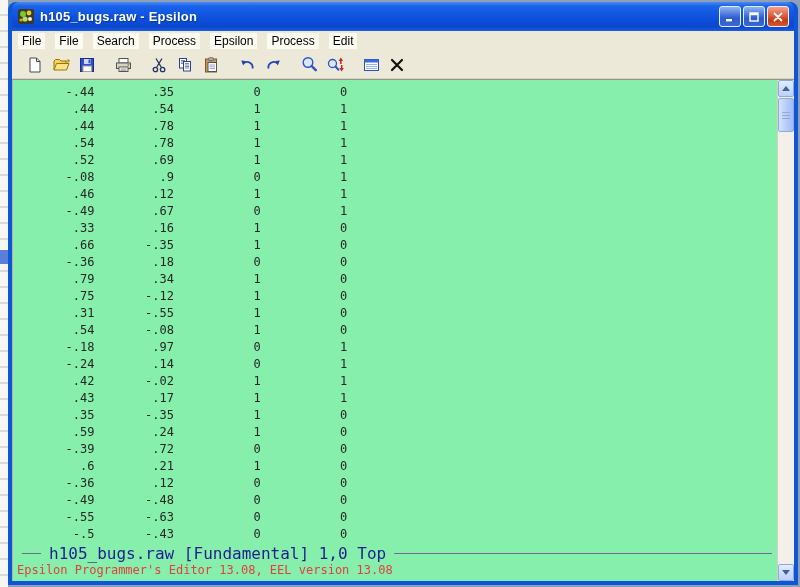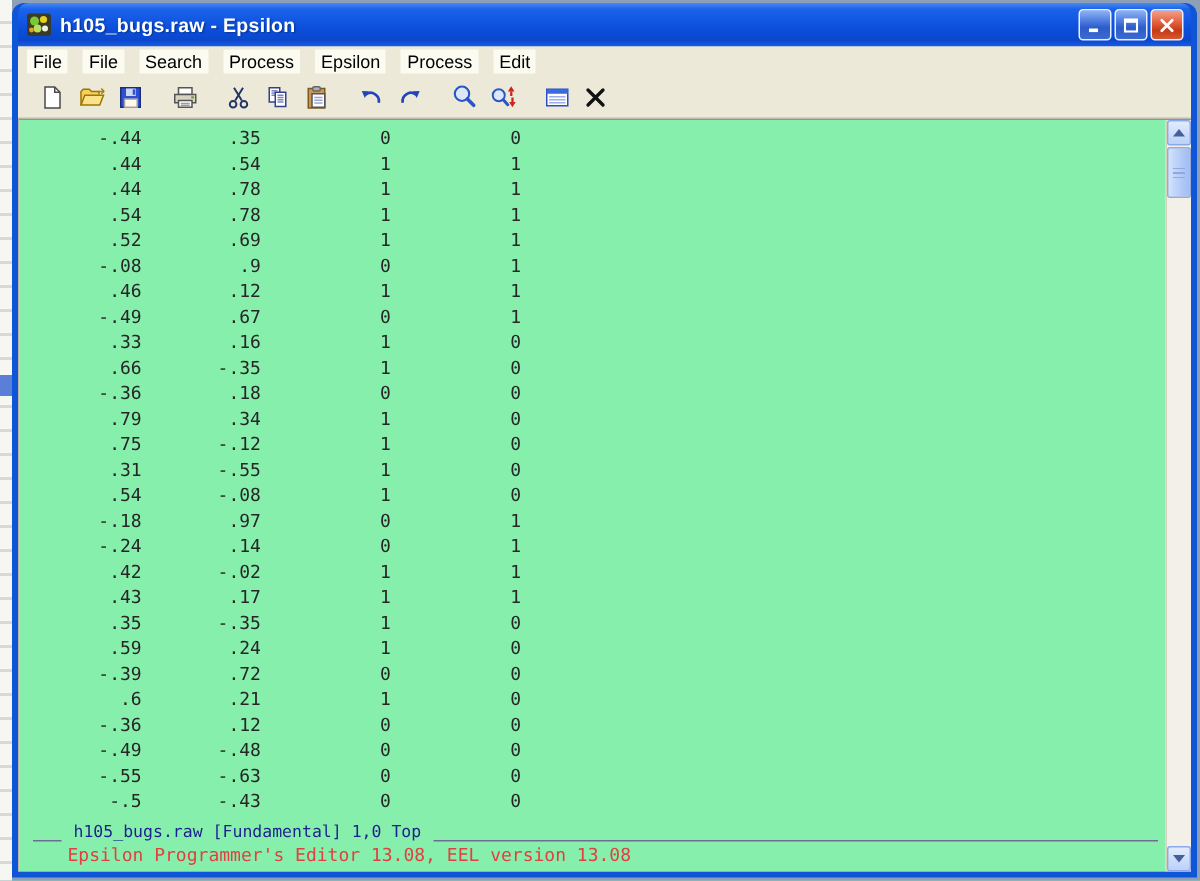--- a/index.html
+++ b/index.html
@@ -42,28 +42,28 @@
   .tool-btn { width:26px; height:24px; display:flex; align-items:center; justify-content:center; }
   .gap { margin-left:10px; }
 
   
   .content { flex:1; display:flex; border-top:1px solid #98948a; border-left:1px solid #b8b4a8;
     overflow:hidden; }
   .editor-col { flex:1; background:#86efac; display:flex; flex-direction:column; overflow:hidden; }
   .text-rows { flex:1; padding:4px 0 0 2px; white-space:pre;
     font-family:"DejaVu Sans Mono", monospace; font-size:12px; line-height:17px; color:#262626; }
 
-  .modeline { height:16px; display:flex; align-items:flex-end; padding-left:9px;
-    font-family:"DejaVu Sans Mono", monospace; font-size:11px; color:#1f1f8f; white-space:pre; }
+  .modeline { height:16px; display:flex; align-items:center; padding-left:9px;
+    font-family:"DejaVu Sans Mono", monospace; font-size:16px; color:#1f1f8f; white-space:pre; }
   .ml-line { height:1px; background:#6c6c96; }
   .ml-start { width:19px; margin-right:8px; }
   .ml-fill { flex:1; margin-left:8px; margin-right:5px; }
 
   .message-line { height:20px; padding-left:4px;
-    font-family:"DejaVu Sans Mono", monospace; font-size:12px; line-height:18px; color:#e04040; white-space:pre;margin-left:28px; }
+    font-family:"DejaVu Sans Mono", monospace; font-size:12px; line-height:18px; color:#e04040; white-space:pre; }
 
   
   .vscroll { width:17px; background:#f2f0e8; border-left:1px solid #d4d0c2;
     display:flex; flex-direction:column; }
   .sb-btn { height:17px; background:linear-gradient(180deg,#e2ecfd,#bcd0f8);
     border:1px solid #8aa9e8; border-radius:2px; display:flex; align-items:center; justify-content:center; }
   .tri-up { width:0; height:0; border-left:4px solid transparent; border-right:4px solid transparent;
     border-bottom:5px solid #44609a; }
   .tri-down { width:0; height:0; border-left:4px solid transparent; border-right:4px solid transparent;
     border-top:5px solid #44609a; }

